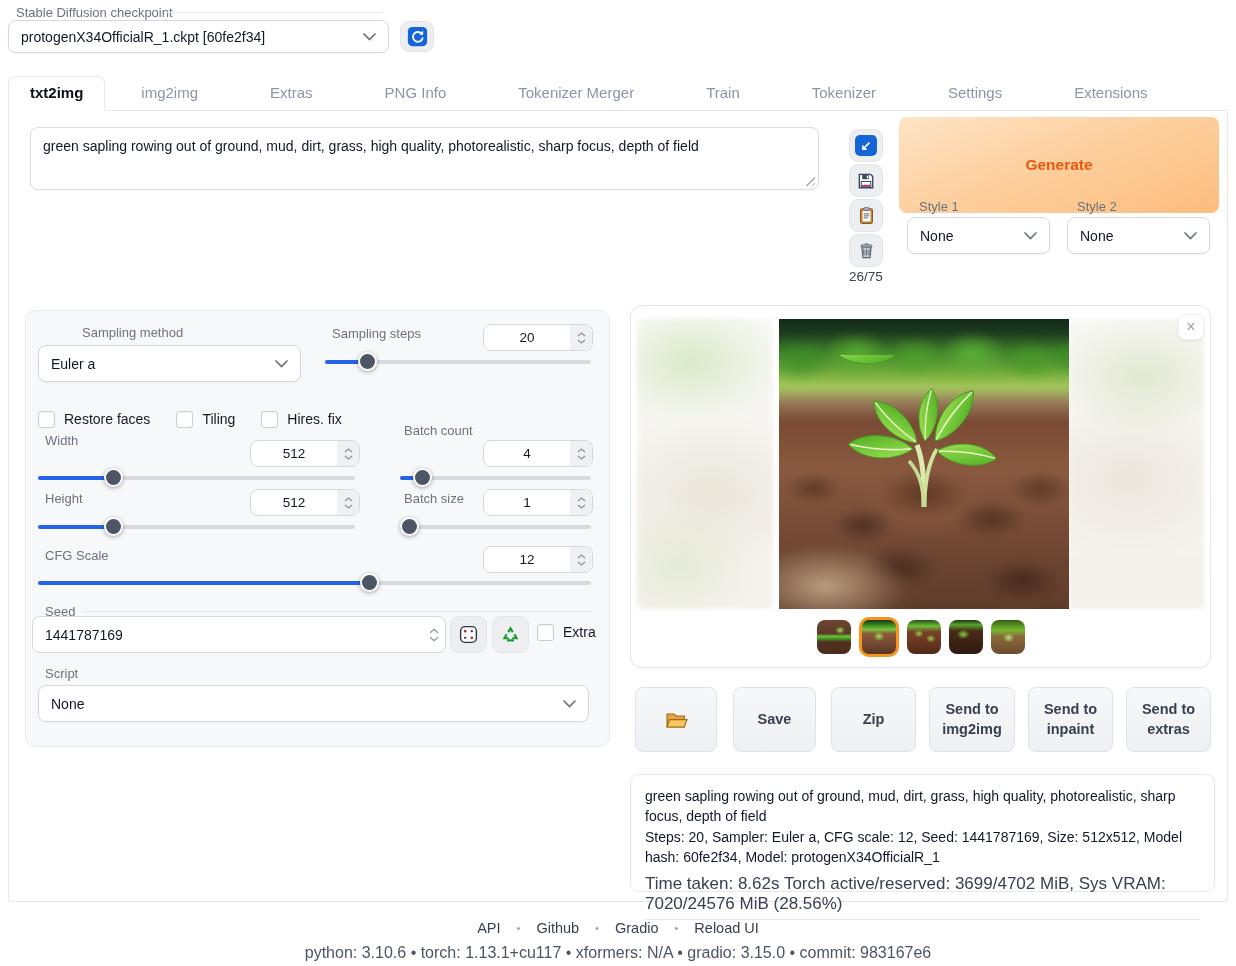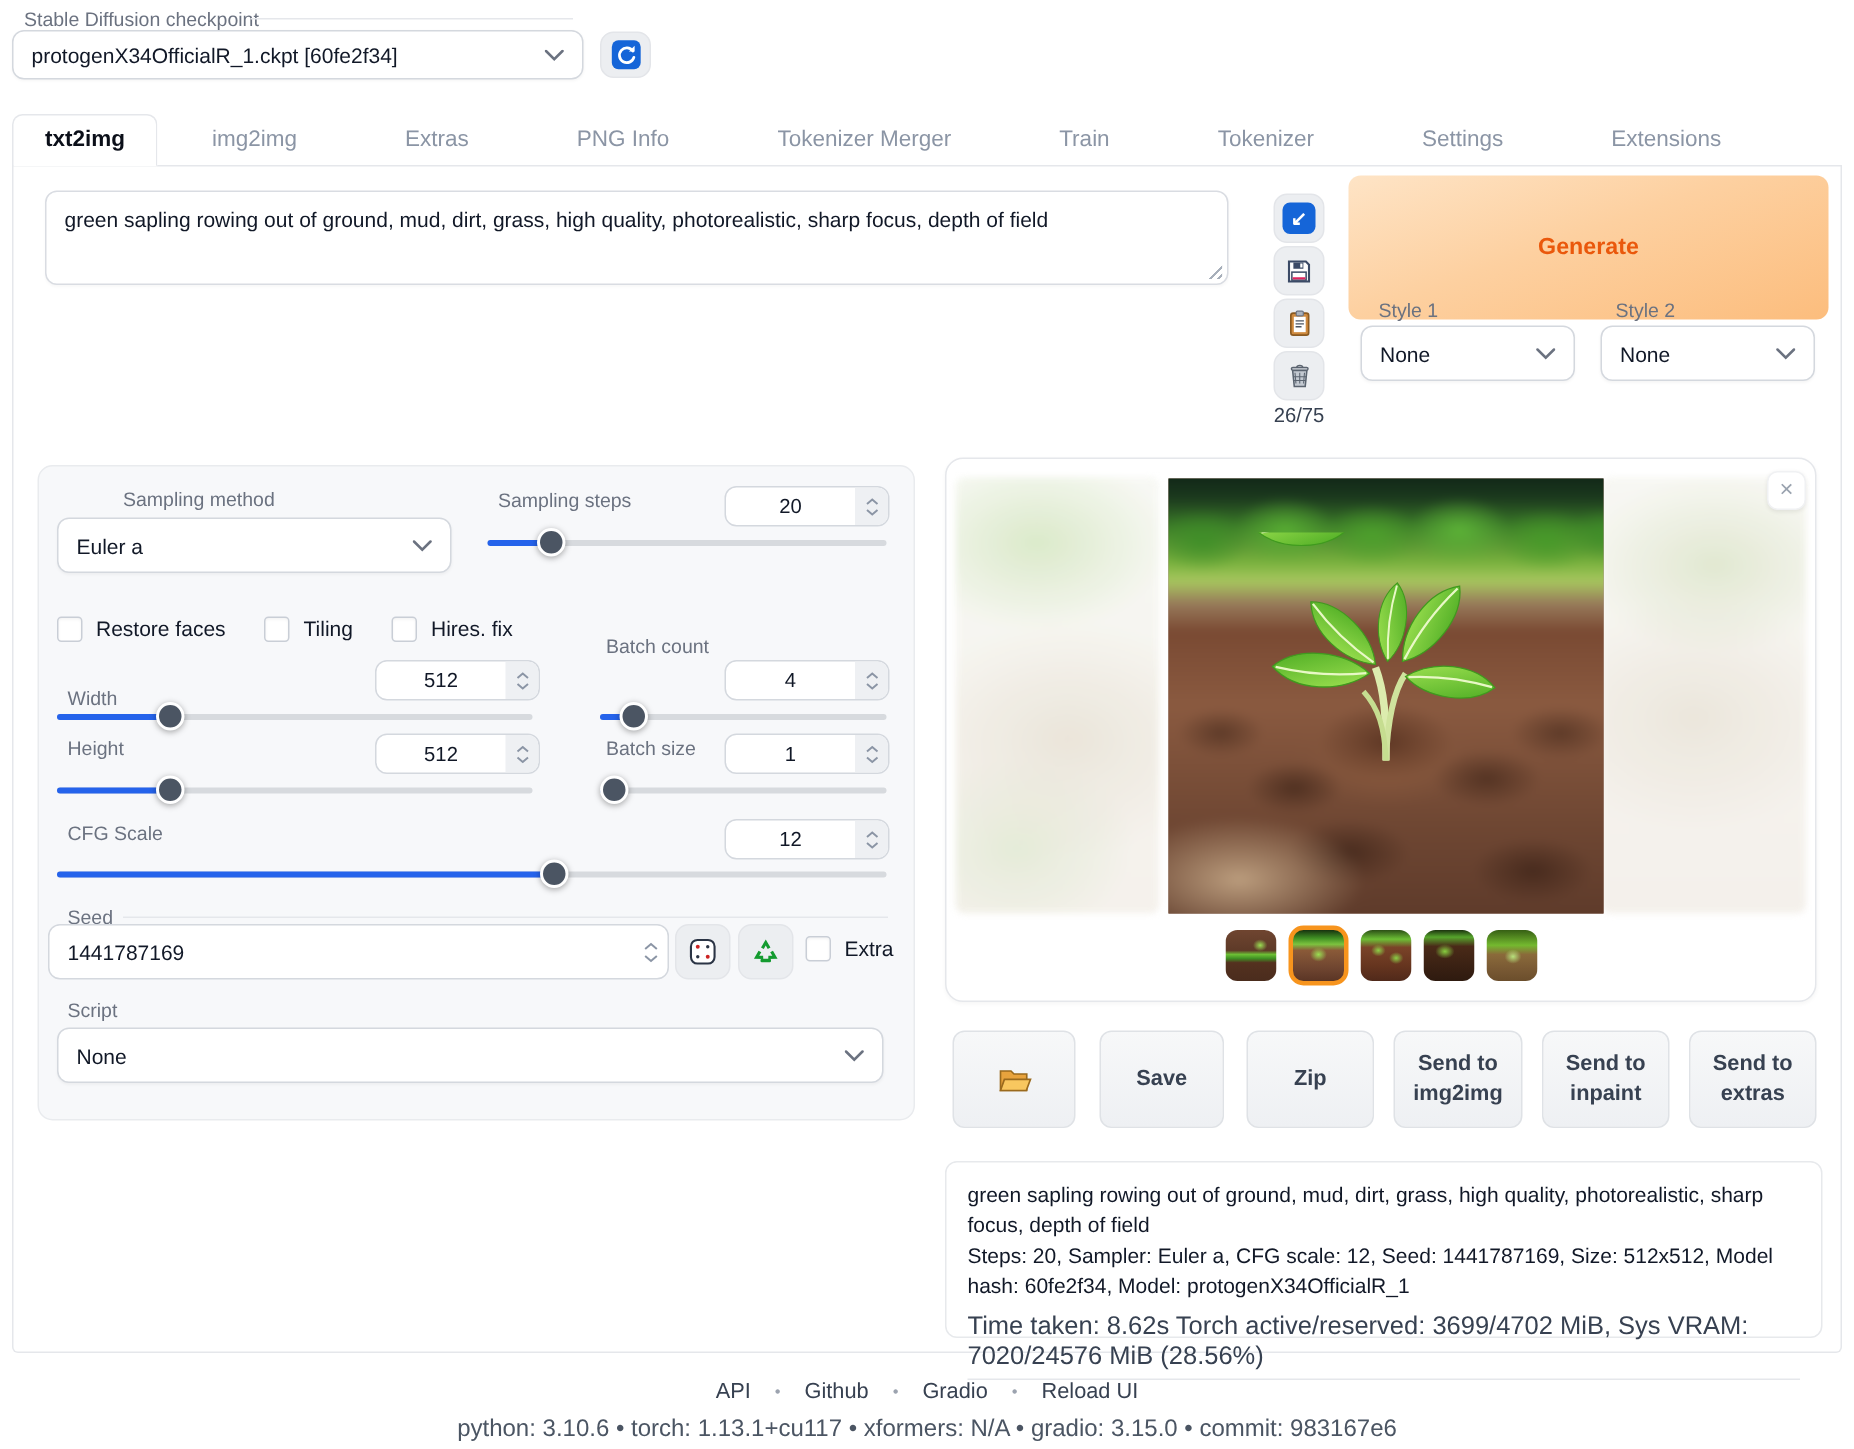--- a/index.html
+++ b/index.html
@@ -274,21 +274,21 @@
     <label class="chk">
       <span class="chkbox"></span>
       <span class="chklbl">Tiling</span>
     </label>
     <label class="chk">
       <span class="chkbox"></span>
       <span class="chklbl">Hires. fix</span>
     </label>
   </div>
 
-  <div class="abs lbl" style="left:45px;top:458px;">Width</div>
+  <div class="abs lbl" style="left:45px;top:433px;">Width</div>
   <div class="abs num" style="left:250px;top:440px;width:110px;height:27px;">
     <div class="numval">512</div>
     <div class="spin">
       <svg width="9" height="5" viewBox="0 0 9 5">
           <path d="M1 4l3.5-3L8 4" fill="none" stroke="#8b95a5" stroke-width="1.3"></path>
         </svg>
       <svg width="9" height="5" viewBox="0 0 9 5">
           <path d="M1 1l3.5 3L8 1" fill="none" stroke="#8b95a5" stroke-width="1.3"></path>
         </svg>
     </div>

